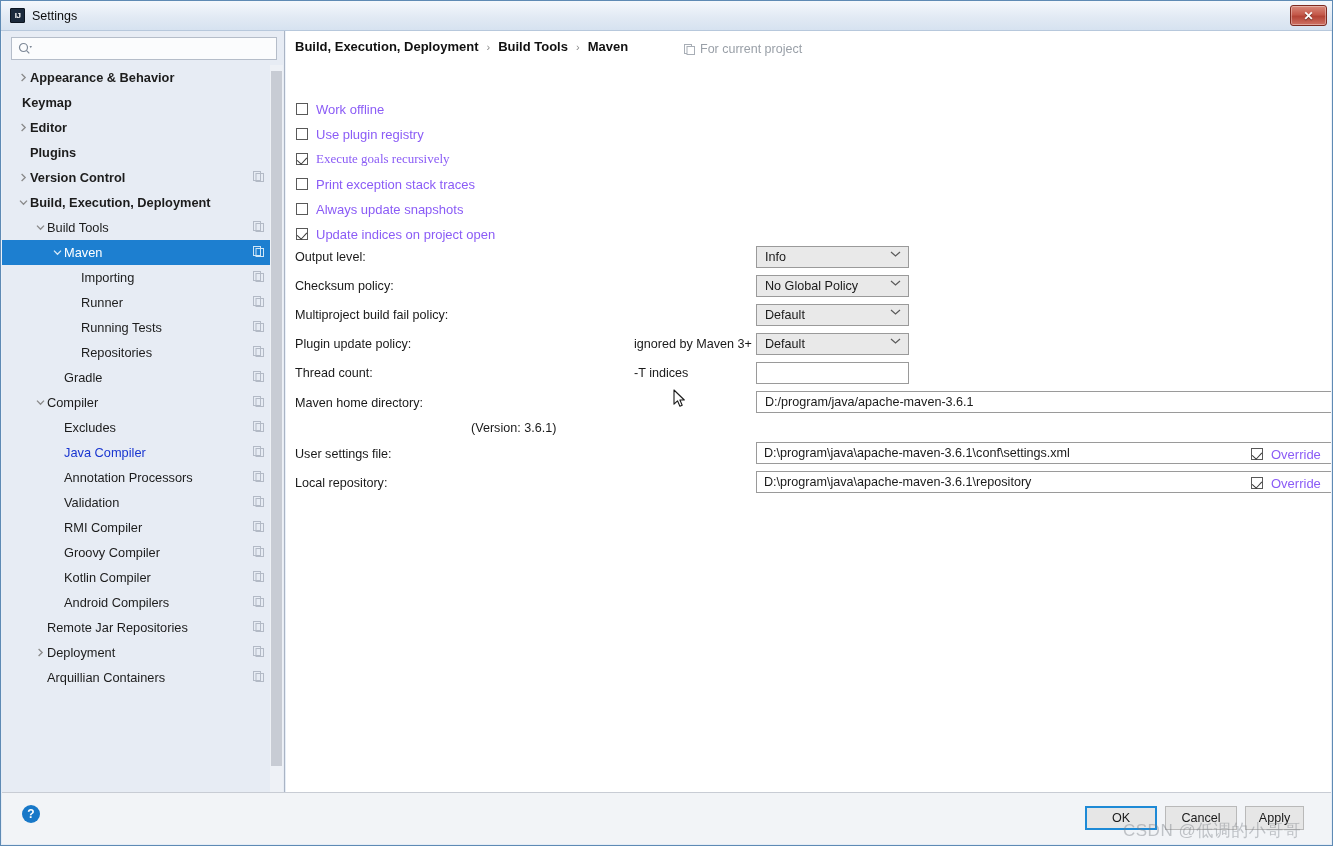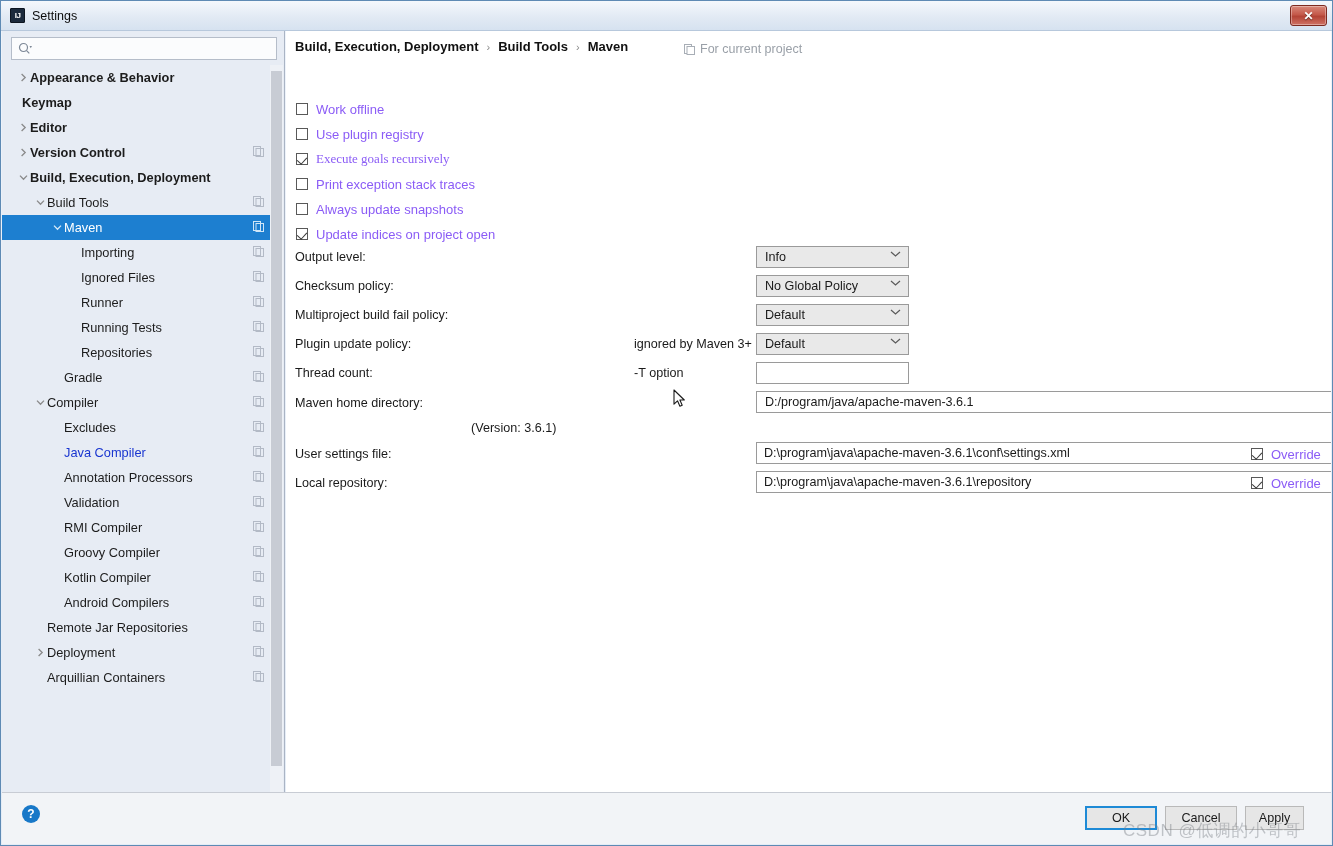--- a/index.html
+++ b/index.html
@@ -321,20 +321,24 @@
           </div>
           <div class="tree-row bold" style="padding-left: 14px;">
             <span class="arrow">
               <svg width="7" height="9" viewBox="0 0 7 9">
                 <path d="M1.6 1 L5.2 4.5 L1.6 8" fill="none" stroke="currentColor" stroke-width="1.3"></path>
               </svg>
             </span>
             <span class="tree-label">Editor</span>
           </div>
           <div class="tree-row bold" style="padding-left: 14px;">
+            <span class="arrow empty"></span>
+            <span class="tree-label">Plugins</span>
+          </div>
+          <div class="tree-row bold" style="padding-left: 14px;">
             <span class="arrow">
               <svg width="7" height="9" viewBox="0 0 7 9">
                 <path d="M1.6 1 L5.2 4.5 L1.6 8" fill="none" stroke="currentColor" stroke-width="1.3"></path>
               </svg>
             </span>
             <span class="tree-label">Version Control</span>
             <span class="proj-icon">
               <svg width="11" height="11" viewBox="0 0 11 11">
                 <rect x="0.5" y="0.5" width="7" height="9" fill="none" stroke="currentColor" stroke-width="1"></rect>
                 <rect x="3" y="2.5" width="7.5" height="8" fill="none" stroke="currentColor" stroke-width="1"></rect>
@@ -373,30 +377,20 @@
             <span class="proj-icon">
               <svg width="11" height="11" viewBox="0 0 11 11">
                 <rect x="0.5" y="0.5" width="7" height="9" fill="none" stroke="currentColor" stroke-width="1"></rect>
                 <rect x="3" y="2.5" width="7.5" height="8" fill="none" stroke="currentColor" stroke-width="1"></rect>
               </svg>
             </span>
           </div>
           <div class="tree-row" style="padding-left: 65px;">
             <span class="arrow empty"></span>
             <span class="tree-label">Importing</span>
-            <span class="proj-icon">
-              <svg width="11" height="11" viewBox="0 0 11 11">
-                <rect x="0.5" y="0.5" width="7" height="9" fill="none" stroke="currentColor" stroke-width="1"></rect>
-                <rect x="3" y="2.5" width="7.5" height="8" fill="none" stroke="currentColor" stroke-width="1"></rect>
-              </svg>
-            </span>
-          </div>
-          <div class="tree-row" style="padding-left: 65px;">
-            <span class="arrow empty"></span>
-            <span class="tree-label">Ignored Files</span>
             <span class="proj-icon">
               <svg width="11" height="11" viewBox="0 0 11 11">
                 <rect x="0.5" y="0.5" width="7" height="9" fill="none" stroke="currentColor" stroke-width="1"></rect>
                 <rect x="3" y="2.5" width="7.5" height="8" fill="none" stroke="currentColor" stroke-width="1"></rect>
               </svg>
             </span>
           </div>
           <div class="tree-row" style="padding-left: 65px;">
             <span class="arrow empty"></span>
             <span class="tree-label">Runner</span>
@@ -660,21 +654,21 @@
             <path d="M1 2 L5.5 6 L10 2" fill="none" stroke="#5a5a5a" stroke-width="1.2"></path>
           </svg>
       </span>
     </div>
     <div class="hint" style="left:348px; top:306px;">ignored by Maven 3+</div>
 
     <div class="field-label" style="top:335px">Thread count:</div>
     <div class="txtfield" style="left:470px; top:331px; width:153px;">
       <span></span>
     </div>
-    <div class="hint" style="left:348px; top:335px;">-T option</div>
+    <div class="hint" style="left:348px; top:335px;">-T indices</div>
 
     <div class="field-label" style="top:365px">Maven home directory:</div>
     <div class="combo" style="left:470px; top:360px; width:823px; background:#ffffff;">
       <span>D:/program/java/apache-maven-3.6.1</span>
 
     </div>
 
     <div class="version-note" style="left:185px; top:390px;">(Version: 3.6.1)</div>
 
     <div class="field-label" style="top:416px">User settings file:</div>

